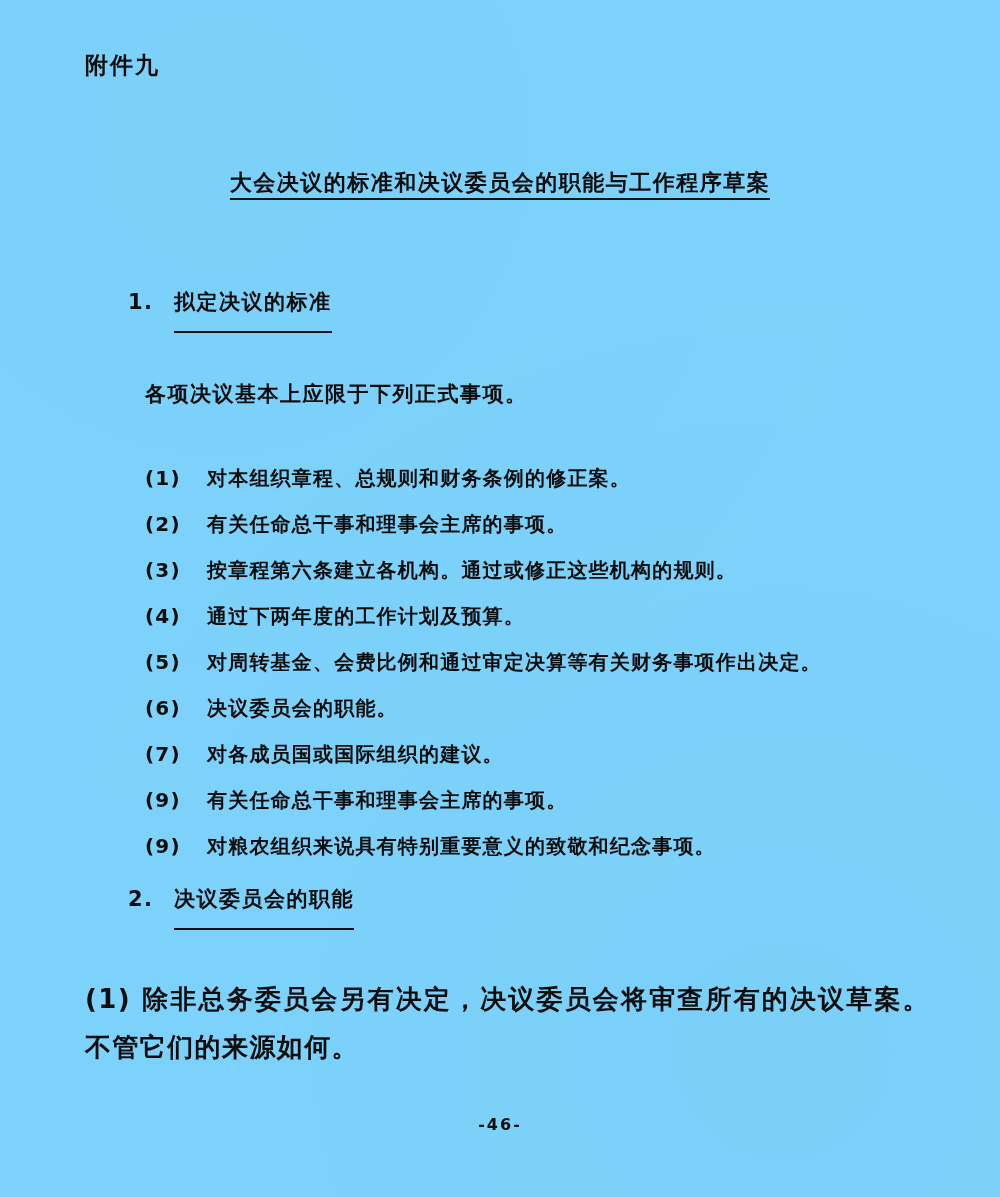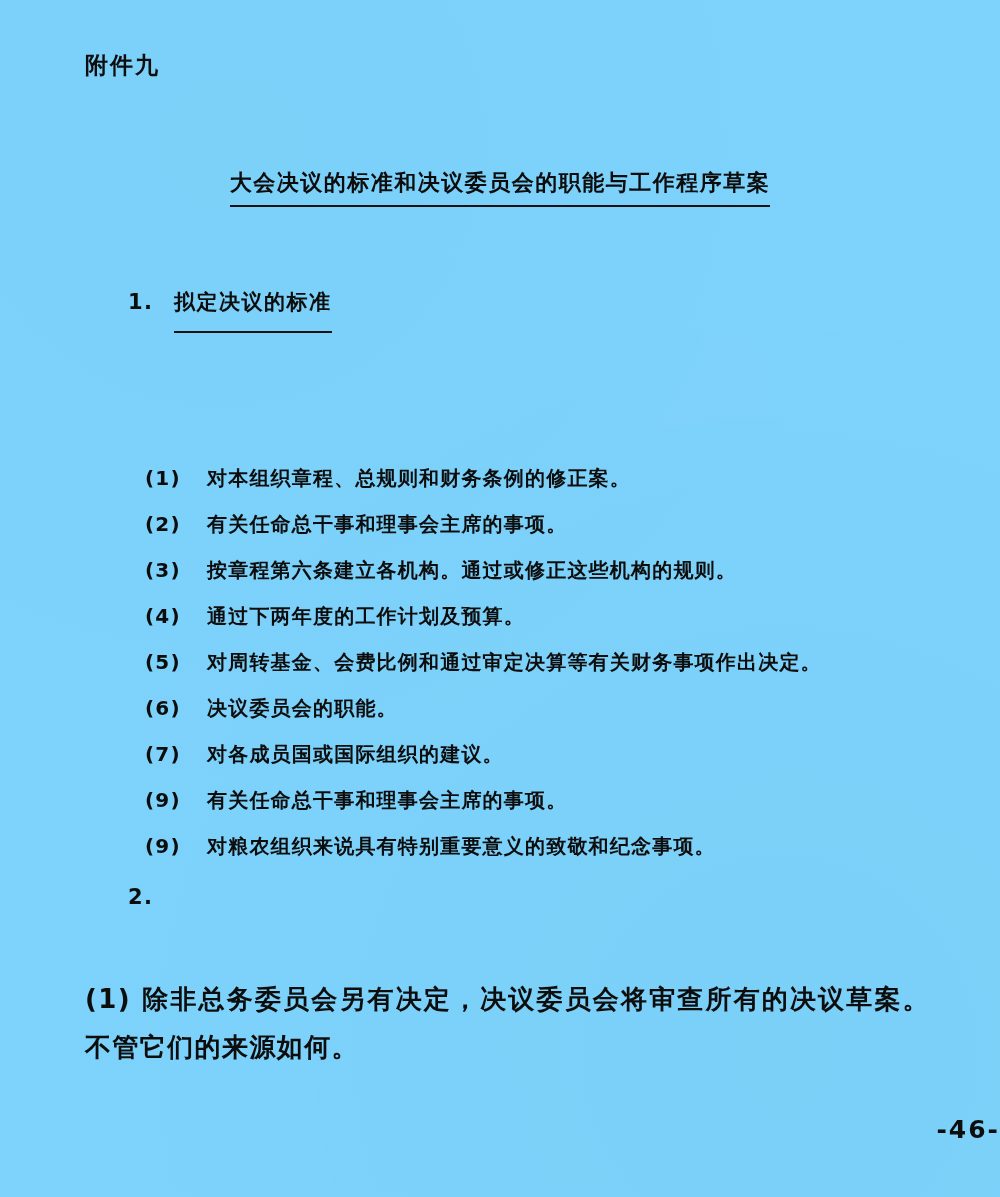--- a/index.html
+++ b/index.html
@@ -45,21 +45,21 @@
     left: 0;
     right: 0;
     top: 168px;
     text-align: center;
     font-size: 22px;
     font-weight: 700;
     letter-spacing: 1.5px;
   }
   .doc-title span {
     border-bottom: 2px solid #121212;
-    padding-bottom: 10px;
+    padding-bottom: 3px;
     font-family: Liberation Serif, serif;
   }
 
   .section {
     position: absolute;
     left: 0;
     right: 0;
   }
   .section-heading {
     font-size: 21px;
@@ -118,22 +118,22 @@
     letter-spacing: 1.4px;
     line-height: 1.85;
     text-align: justify;
   }
 
   .page-number {
     position: absolute;
     left: 0;
     right: 0;
     top: 1115px;
-    text-align: right;
-    font-size: 25px;
+    text-align: center;
+    font-size: 16px;
     font-weight: 700;
     letter-spacing: 2px;
   }
 </style>
 </head>
 <body>
 
 <div class="page">
 
   <div class="attachment-label">附件九</div>
@@ -142,20 +142,21 @@
     <span>大会决议的标准和决议委员会的职能与工作程序草案</span>
   </div>
 
   <div class="section" style="top: 288px;">
     <div class="section-heading">
       <div class="section-num">1.</div>
       <div class="section-text">拟定决议的标准</div>
     </div>
   </div>
 
+  <div class="lead-line" style="top: 380px;">各项决议基本上应限于下列正式事项。</div>
 
   <div class="list" style="top: 465px;">
 
     <div class="list-item">
       <div class="item-marker">(1)</div>
       <div class="item-text">对本组织章程、总规则和财务条例的修正案。</div>
     </div>
 
     <div class="list-item">
       <div class="item-marker">(2)</div>
@@ -195,20 +196,21 @@
     <div class="list-item">
       <div class="item-marker">(9)</div>
       <div class="item-text">对粮农组织来说具有特别重要意义的致敬和纪念事项。</div>
     </div>
 
   </div>
 
   <div class="section" style="top: 885px;">
     <div class="section-heading">
       <div class="section-num">2.</div>
+      <div class="section-text">决议委员会的职能</div>
     </div>
   </div>
 
   <div class="para" style="top: 975px;">(1) 除非总务委员会另有决定，决议委员会将审查所有的决议草案。不管它们的来源如何。</div>
 
   <div class="page-number">-46-</div>
 
 </div>
 
 </body></html>

